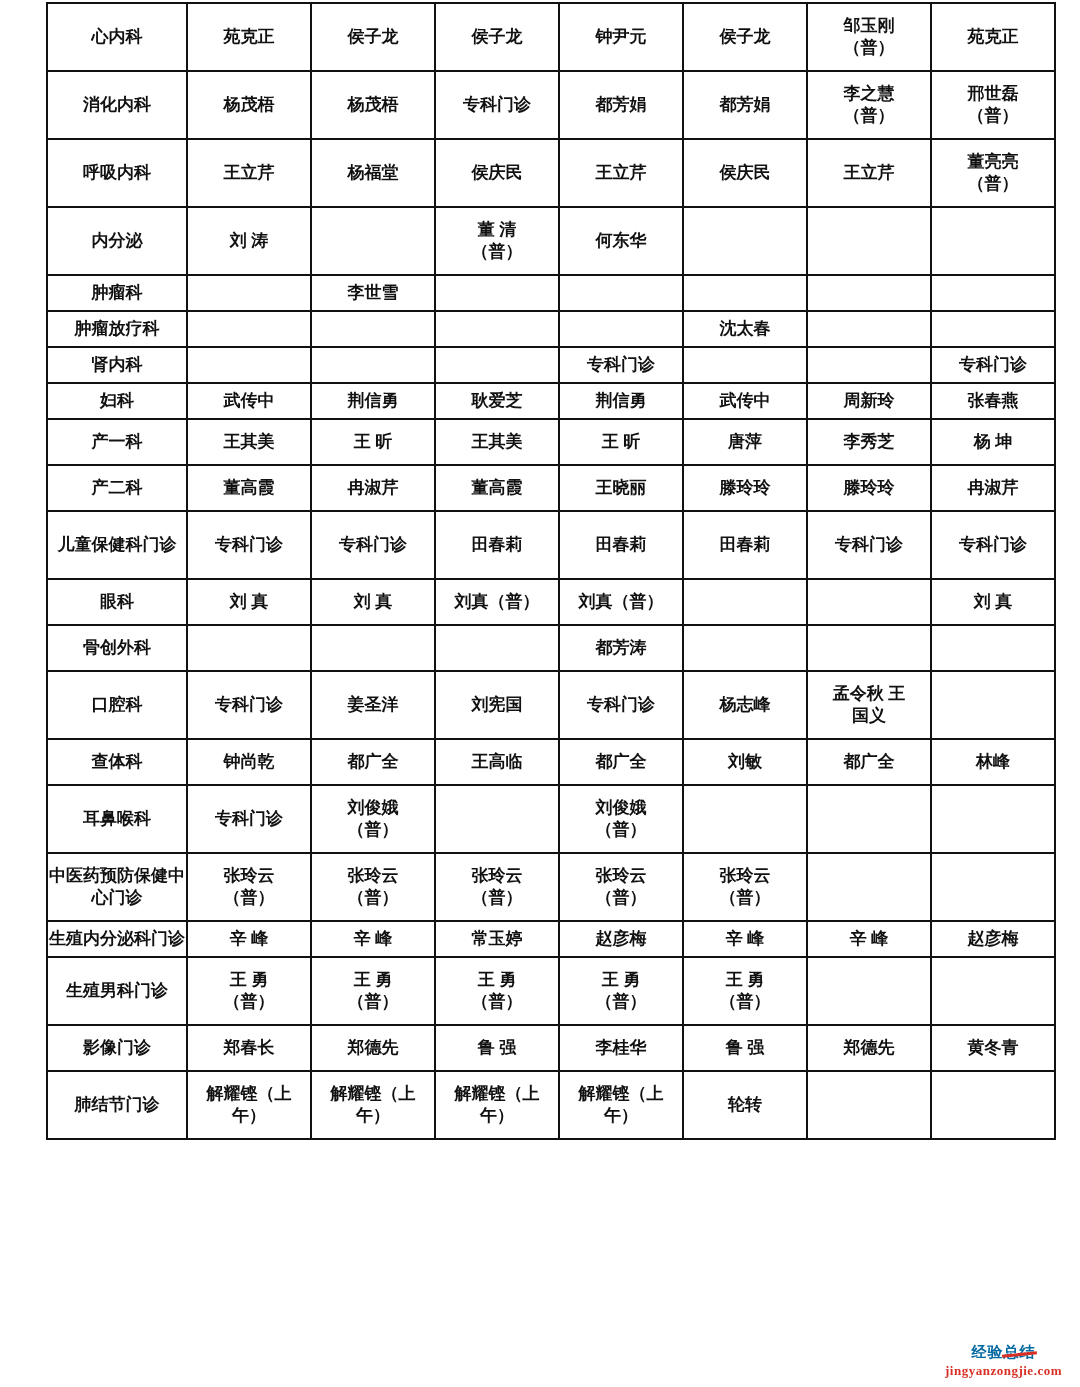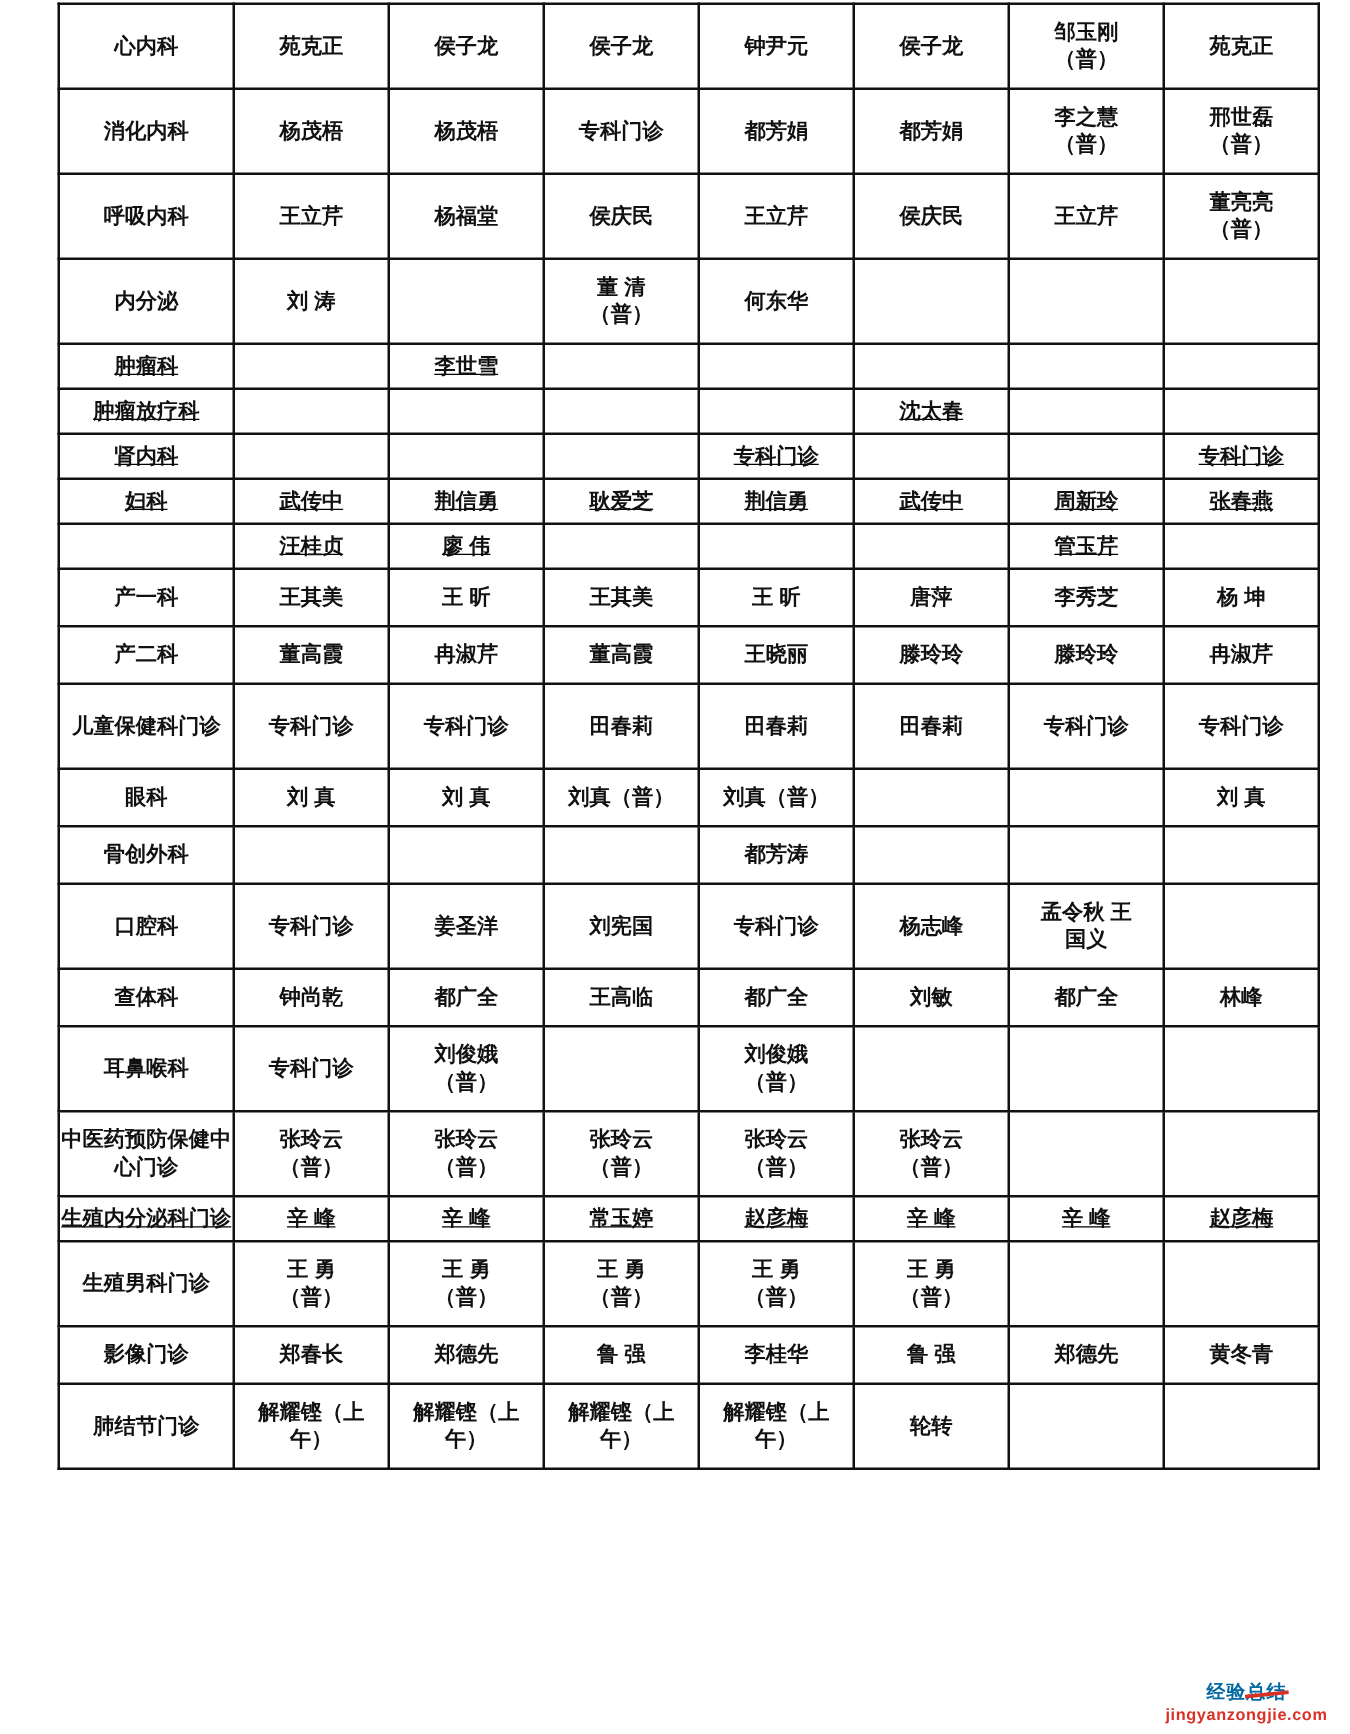--- a/index.html
+++ b/index.html
@@ -40,21 +40,21 @@
   }
   td.dept {
     width: 136px;
     font-size: 17px;
   }
   td.cell { width: 120px; }
   .sub {
     display: block;
   }
   .rowtall { height: 68px; }
-  .rowshort { height: 36px; text-decoration: underline; }
+  .rowshort { height: 36px; }
   .rowmed { height: 46px; }
   .watermark {
     position: absolute;
     right: 18px;
     bottom: 8px;
     text-align: center;
     font-family: "Liberation Sans", sans-serif;
     pointer-events: none;
   }
   .watermark .wm-main {
@@ -74,20 +74,21 @@
     height: 3px;
     background: #d93025;
     transform: rotate(-6deg);
   }
   .watermark .wm-sub {
     font-size: 13px;
     color: #d93025;
     font-weight: bold;
     letter-spacing: 0.5px;
     margin-top: 1px;
+    font-family: Liberation Serif, serif;
   }
 </style>
 </head>
 <body>
 
 <div id="schedule-wrap">
   <table class="schedule">
     <tbody id="schedule-body">
         <tr class="rowtall">
           <td class="dept">心内科</td>
@@ -277,44 +278,20 @@
             <span class="sub">荆信勇</span>
           </td>
           <td class="cell">
             <span class="sub">武传中</span>
           </td>
           <td class="cell">
             <span class="sub">周新玲</span>
           </td>
           <td class="cell">
             <span class="sub">张春燕</span>
-          </td>
-        </tr>
-        <tr class="rowshort">
-          <td class="dept"></td>
-          <td class="cell">
-            <span class="sub">汪桂贞</span>
-          </td>
-          <td class="cell">
-            <span class="sub">廖 伟</span>
-          </td>
-          <td class="cell">
-            <span class="sub"></span>
-          </td>
-          <td class="cell">
-            <span class="sub"></span>
-          </td>
-          <td class="cell">
-            <span class="sub"></span>
-          </td>
-          <td class="cell">
-            <span class="sub">管玉芹</span>
-          </td>
-          <td class="cell">
-            <span class="sub"></span>
           </td>
         </tr>
         <tr class="rowmed">
           <td class="dept">产一科</td>
           <td class="cell">
             <span class="sub">王其美</span>
           </td>
           <td class="cell">
             <span class="sub">王 昕</span>
           </td>

